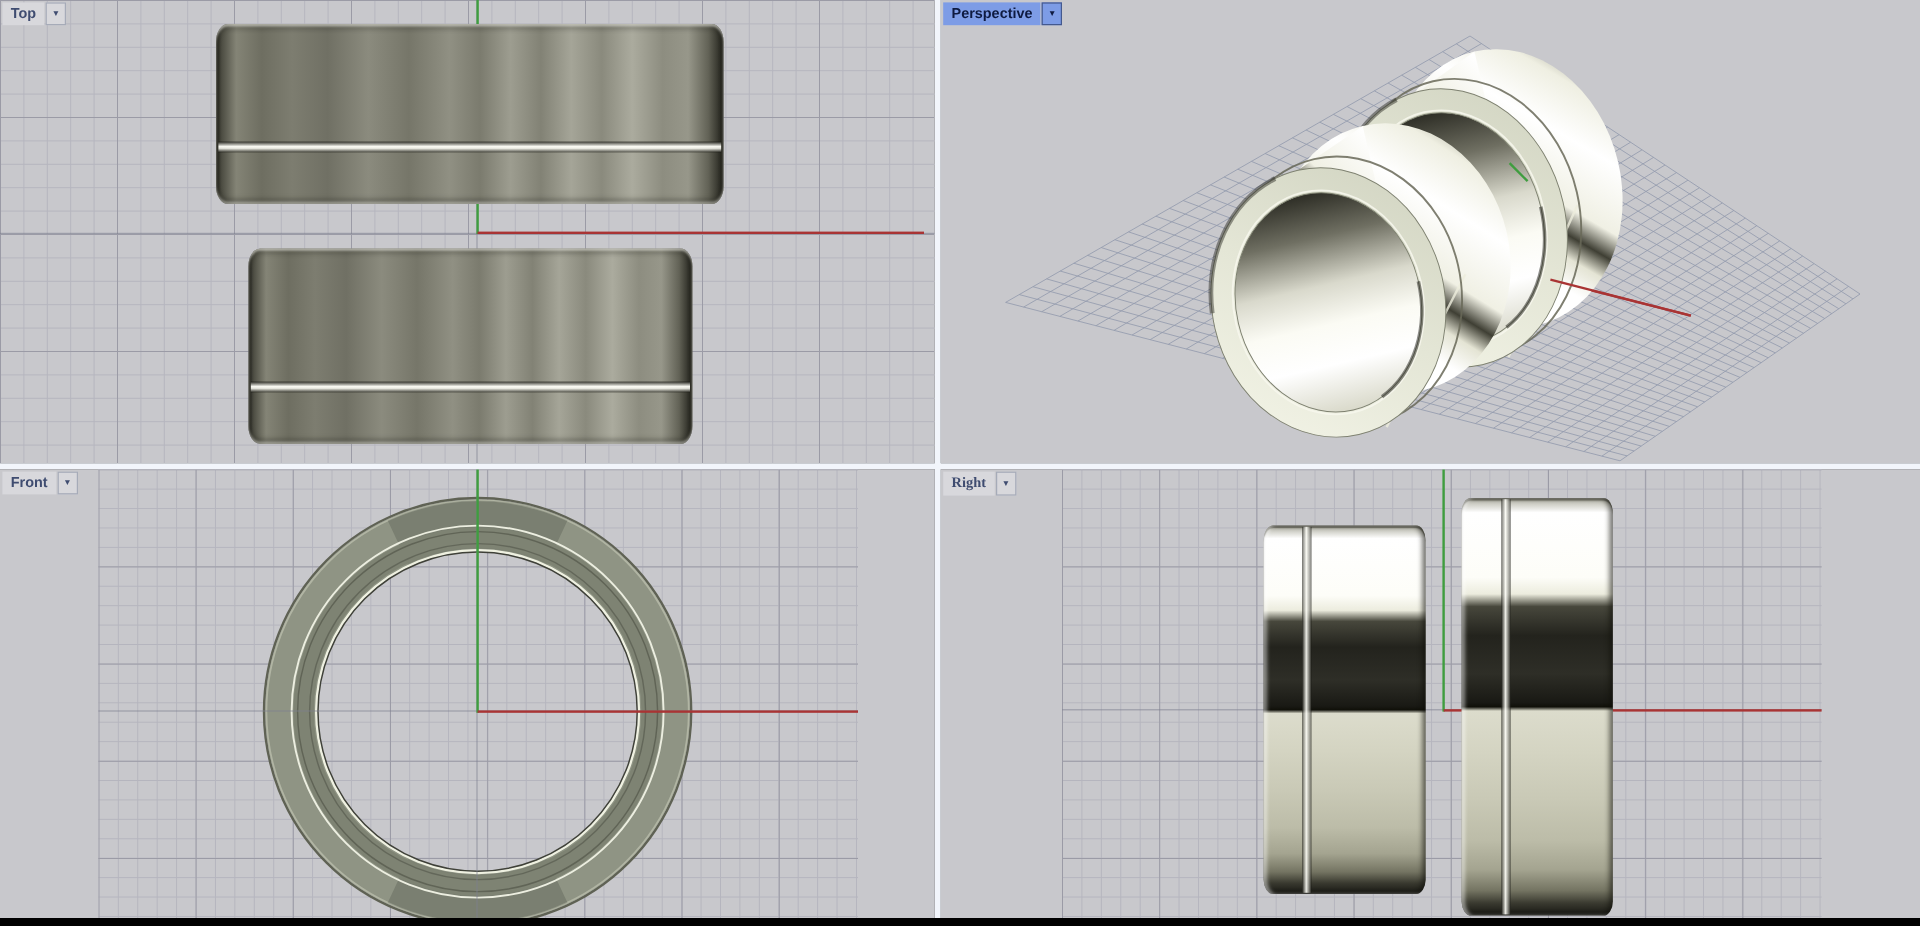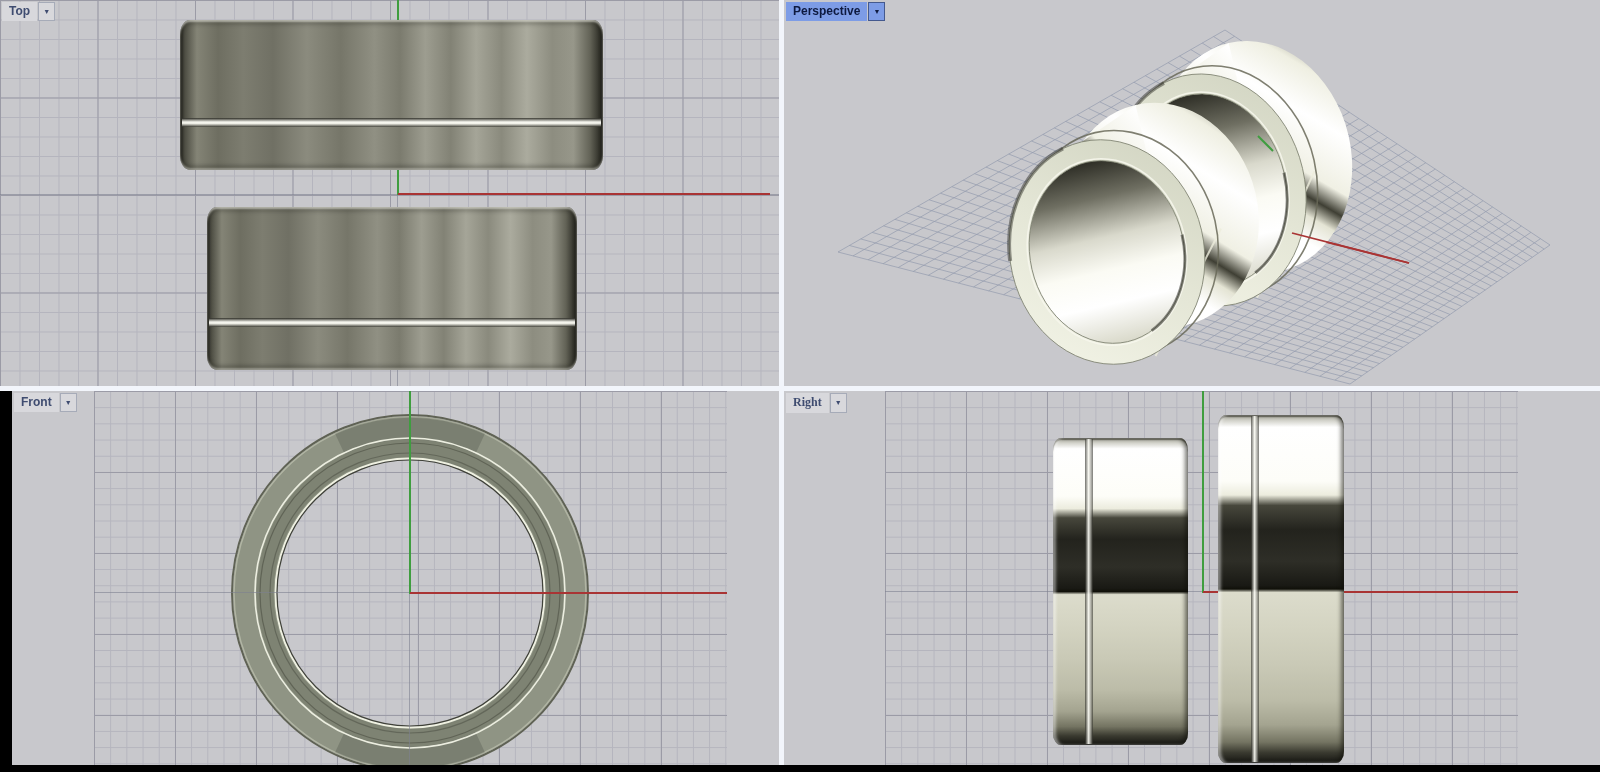--- a/index.html
+++ b/index.html
@@ -1,21 +1,21 @@
 <!DOCTYPE html>
 <html style="--bg: #c8c8cc; --gmin: #b5b5be; --gmaj: #9b9ba6; --divider: #f2f5fb; --ax: #a93434; --ay: #3f9d3f; --lbg: #d8d8dc; --lfg: #3f4c70; --lbrd: #a6abb8; --albg: #7d9ce6; --alfg: #0e1a40; --albrd: #44598e;"><head>
 <meta charset="utf-8">
 <style>
   html,body{margin:0;padding:0;width:1600px;height:772px;overflow:hidden;
     font-family:"Liberation Sans",sans-serif;background:#000;}
   .stage{position:relative;width:1276px;height:772px;background:#000;border-radius:26px;}
   .viewport{position:absolute;overflow:hidden;background:var(--bg);}
   #vp-top{left:0;top:0;width:779px;height:386px;}
   #vp-persp{left:784px;top:0;width:816px;height:386px;}
-  #vp-front{left:12px;top:391px;width:779px;height:374px;}
+  #vp-front{left:0;top:391px;width:779px;height:374px;}
   #vp-right{left:784px;top:391px;width:816px;height:374px;font-family:Liberation Serif, serif;}
   .divider{position:absolute;background:var(--divider);z-index:40;}
   #div-v{left:779px;top:0;width:5px;height:765px;}
   #div-h{left:0;top:386px;width:1600px;height:5px;}
   #bottom-bar{position:absolute;left:0;top:765px;width:1600px;height:7px;background:#000;z-index:45;}
 
   
   .grid-full,.grid-part{position:absolute;
     background-image:
       linear-gradient(to right, var(--gmaj) 1px, transparent 1px),

